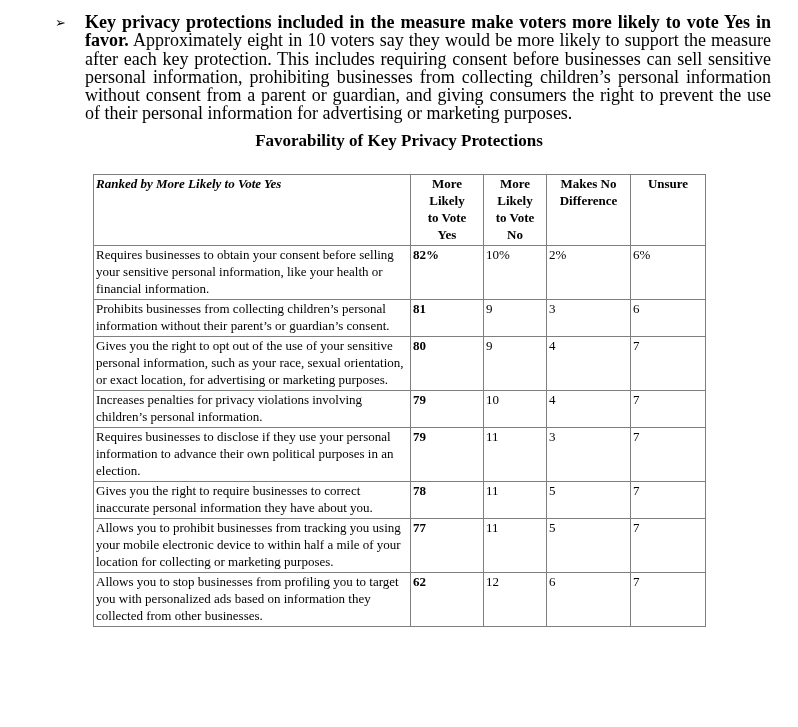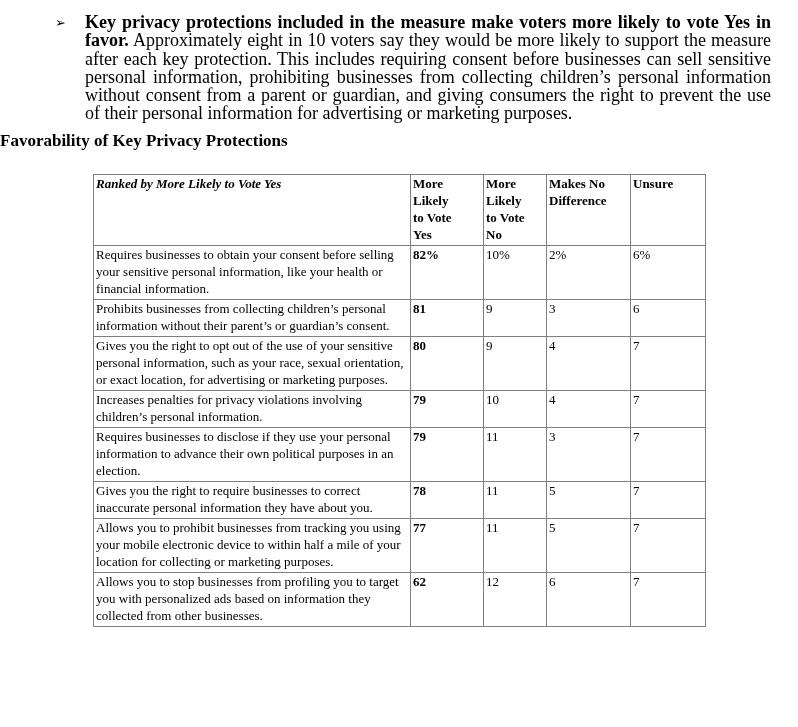--- a/index.html
+++ b/index.html
@@ -14,38 +14,38 @@
   }
   .bullet-glyph {
     flex:0 0 30px; font-size:13px; line-height:18px; padding-top:1px;
   }
   .intro-text {
     flex:1 1 auto; font-size:18px; line-height:18.3px; text-align:justify;
   }
   .intro-text b { font-weight:bold; }
   .doc-title {
     position:absolute; left:0; top:131px; width:798px;
-    font-size:17px; font-weight:bold;
+    text-align:center; font-size:17px; font-weight:bold;
   }
   table.fav-table {
     position:absolute; left:93px; top:174px; width:612px;
     border-collapse:collapse; table-layout:fixed;
   }
   .fav-table td {
     border:1px solid #7f7f7f;
     font-size:13px; line-height:17px; vertical-align:top;
     padding:0 2px 2px 2px;
   }
   .header-row td { height:71px; }
   .corner {
     vertical-align:bottom; font-style:italic; font-weight:bold;
     padding-left:5px;
   }
   .col-head {
-    text-align:left; font-weight:bold; white-space:pre-line;
+    text-align:center; font-weight:bold; white-space:pre-line;
     vertical-align:top; padding-top:1px;
   }
   .desc { padding:0 5px 2px 5px; }
   .num { text-align:left; padding-top:1px; }
   .yes {
     font-weight:bold;
     border-left:2px solid #000; border-right:2px solid #000;
   }
   .yes-top { border-top:2px solid #000; }
   .yes-bottom { border-bottom:2px solid #000; }

